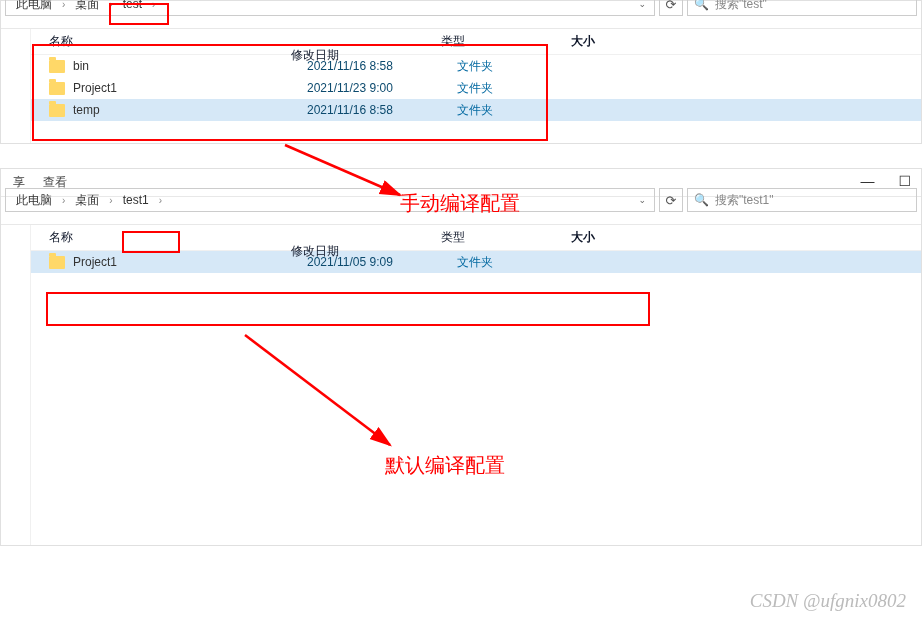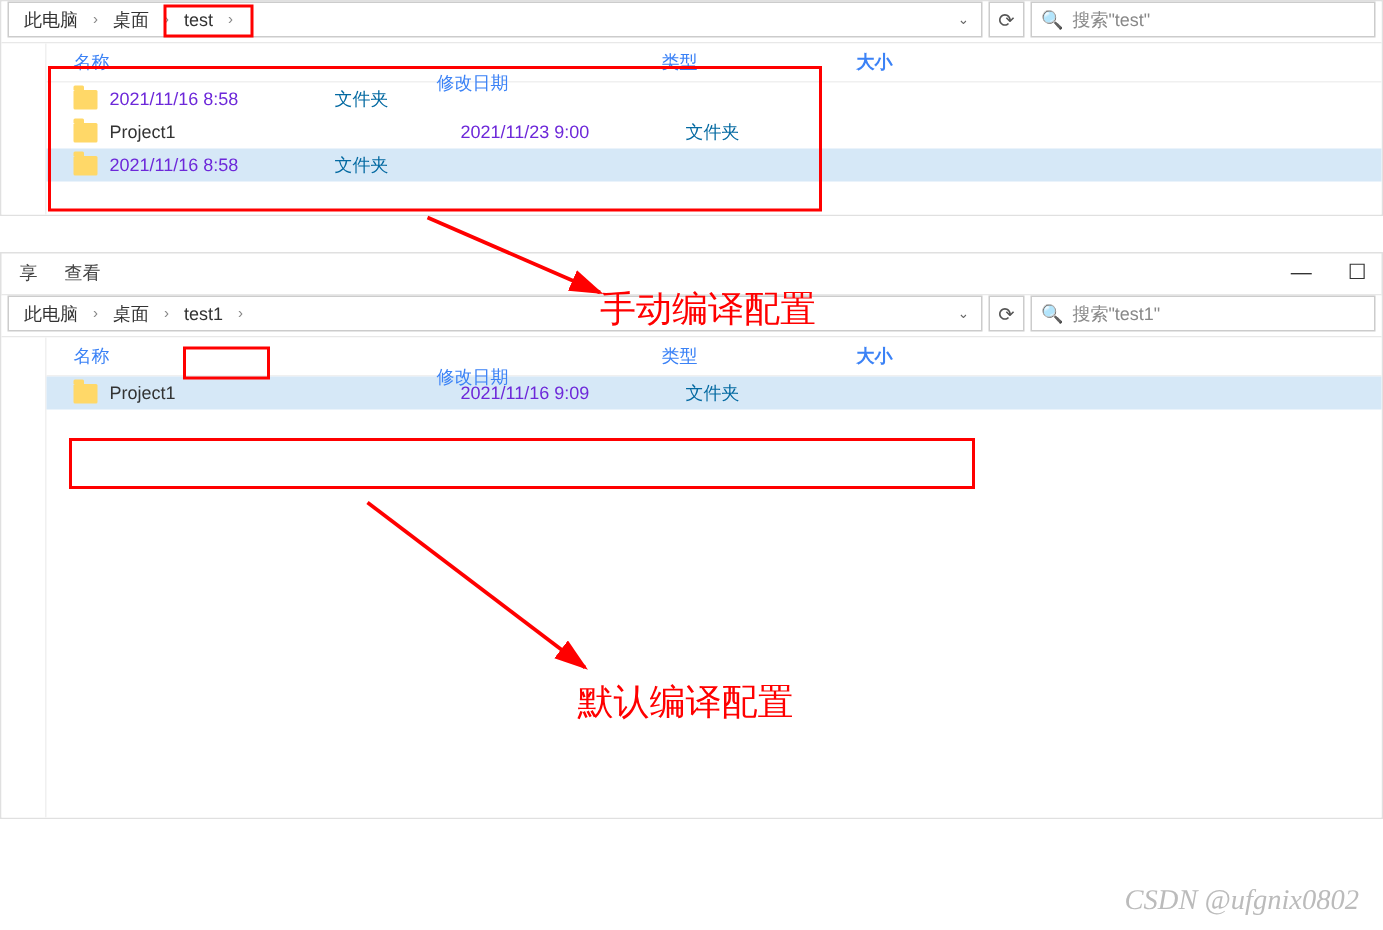--- a/index.html
+++ b/index.html
@@ -14,25 +14,25 @@
     }
     .window {
       border: 1px solid #e0e0e0;
       background: #fff;
       position: relative;
     }
     .window1 { position: absolute; left: 0; top: 0; width: 922px; }
     .window2 { position: absolute; left: 0; top: 168px; width: 922px; }
     .breadcrumb-bar {
       display: flex;
-      align-items: flex-start;
+      align-items: flex-end;
       height: 28px;
       background: #fff;
       border-bottom: 1px solid #e8e8e8;
-      padding: 0 4px;
+      padding: 12px 4px;
       gap: 4px;
     }
     .breadcrumb {
       display: flex;
       align-items: center;
       flex: 1;
       border: 1px solid #ccc;
       height: 24px;
       padding: 0 4px;
       gap: 2px;
@@ -61,21 +61,21 @@
     .file-list {
       display: flex;
       background: #fff;
     }
     .side-pad { width: 30px; border-right: 1px solid #f0f0f0; }
     .list-body { flex: 1; }
     .headers {
       display: flex;
       height: 26px;
       align-items: center;
-      color: #3b82f6;
+      color: #0f172a;
       border-bottom: 1px solid #f0f0f0;
     }
     .col-name { width: 260px; padding-left: 18px; }
     .col-date { width: 150px; margin-top: 27px; }
     .col-type { width: 130px; }
     .col-size { width: 100px; font-weight: bold; }
     .row {
       display: flex;
       height: 22px;
       align-items: center;
@@ -86,32 +86,32 @@
       width: 16px; height: 13px; background: #ffd868;
       border-radius: 1px; margin-left: 18px; margin-right: 8px;
       flex: 0 0 auto;
       position: relative;
     }
     .folder-icon::before {
       content: ""; position: absolute; top: -3px; left: 0;
       width: 7px; height: 3px; background: #ffd868; border-radius: 1px 1px 0 0;
     }
     .cell-name { width: 234px; }
-    .cell-date { width: 150px; color: #6d28d9; }
+    .cell-date { width: 150px; color: #0c4a6e; }
     .cell-type { width: 130px; color: #0369a1; }
     .highlight-box {
       position: absolute; border: 2px solid #ff0000;
       pointer-events: none;
     }
     .hb1 { left: 109px; top: 3px; width: 60px; height: 22px; }
     .hb2 { left: 32px; top: 44px; width: 516px; height: 97px; }
     .hb3 { left: 122px; top: 231px; width: 58px; height: 22px; }
     .hb4 { left: 46px; top: 292px; width: 604px; height: 34px; }
     .annotation {
-      position: absolute; color: #ff0000; font-size: 24px;
+      position: absolute; color: #ff0000; font-size: 20px;
       pointer-events: none;
     }
     .anno1 { left: 400px; top: 190px; }
     .anno2 { left: 385px; top: 452px; text-align: right; }
     svg.arrow { position: absolute; pointer-events: none; overflow: visible; }
     .window-controls {
       position: absolute; right: 10px; top: 4px;
       display: flex; gap: 24px; font-size: 14px; color: #333;
     }
     .tabbar {
@@ -149,31 +149,33 @@
     <div class="side-pad"></div>
     <div class="list-body">
       <div class="headers">
         <div class="col-name">名称</div>
         <div class="col-date">修改日期</div>
         <div class="col-type">类型</div>
         <div class="col-size">大小</div>
       </div>
       <div class="row">
         <div class="folder-icon"></div>
+        <div class="cell-name">bin</div>
         <div class="cell-date">2021/11/16 8:58</div>
         <div class="cell-type">文件夹</div>
       </div>
       <div class="row">
         <div class="folder-icon"></div>
         <div class="cell-name">Project1</div>
         <div class="cell-date">2021/11/23 9:00</div>
         <div class="cell-type">文件夹</div>
       </div>
       <div class="row sel">
         <div class="folder-icon"></div>
+        <div class="cell-name">temp</div>
         <div class="cell-date">2021/11/16 8:58</div>
         <div class="cell-type">文件夹</div>
       </div>
       <div class="row"></div>
     </div>
   </div>
 </div>
 
 <div class="window window2">
   <div class="window-controls">
@@ -205,21 +207,21 @@
     <div class="list-body">
       <div class="headers">
         <div class="col-name">名称</div>
         <div class="col-date">修改日期</div>
         <div class="col-type">类型</div>
         <div class="col-size">大小</div>
       </div>
       <div class="row sel">
         <div class="folder-icon"></div>
         <div class="cell-name">Project1</div>
-        <div class="cell-date">2021/11/16 9:09</div>
+        <div class="cell-date">2021/11/05 9:09</div>
         <div class="cell-type">文件夹</div>
       </div>
     </div>
   </div>
 </div>
 
 <div class="highlight-box hb1"></div>
 <div class="highlight-box hb2"></div>
 <div class="highlight-box hb3"></div>
 <div class="highlight-box hb4"></div>

